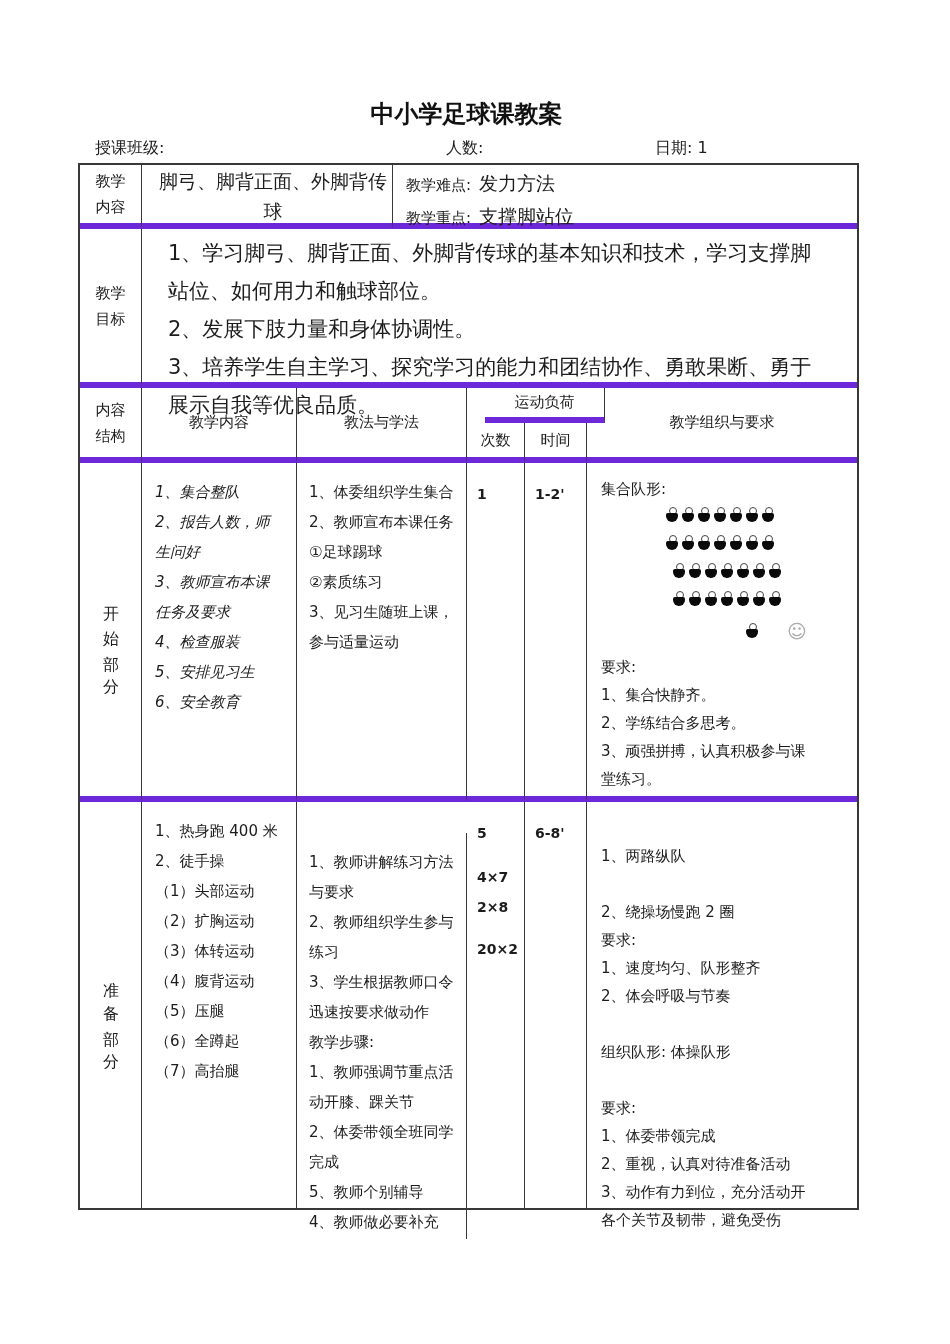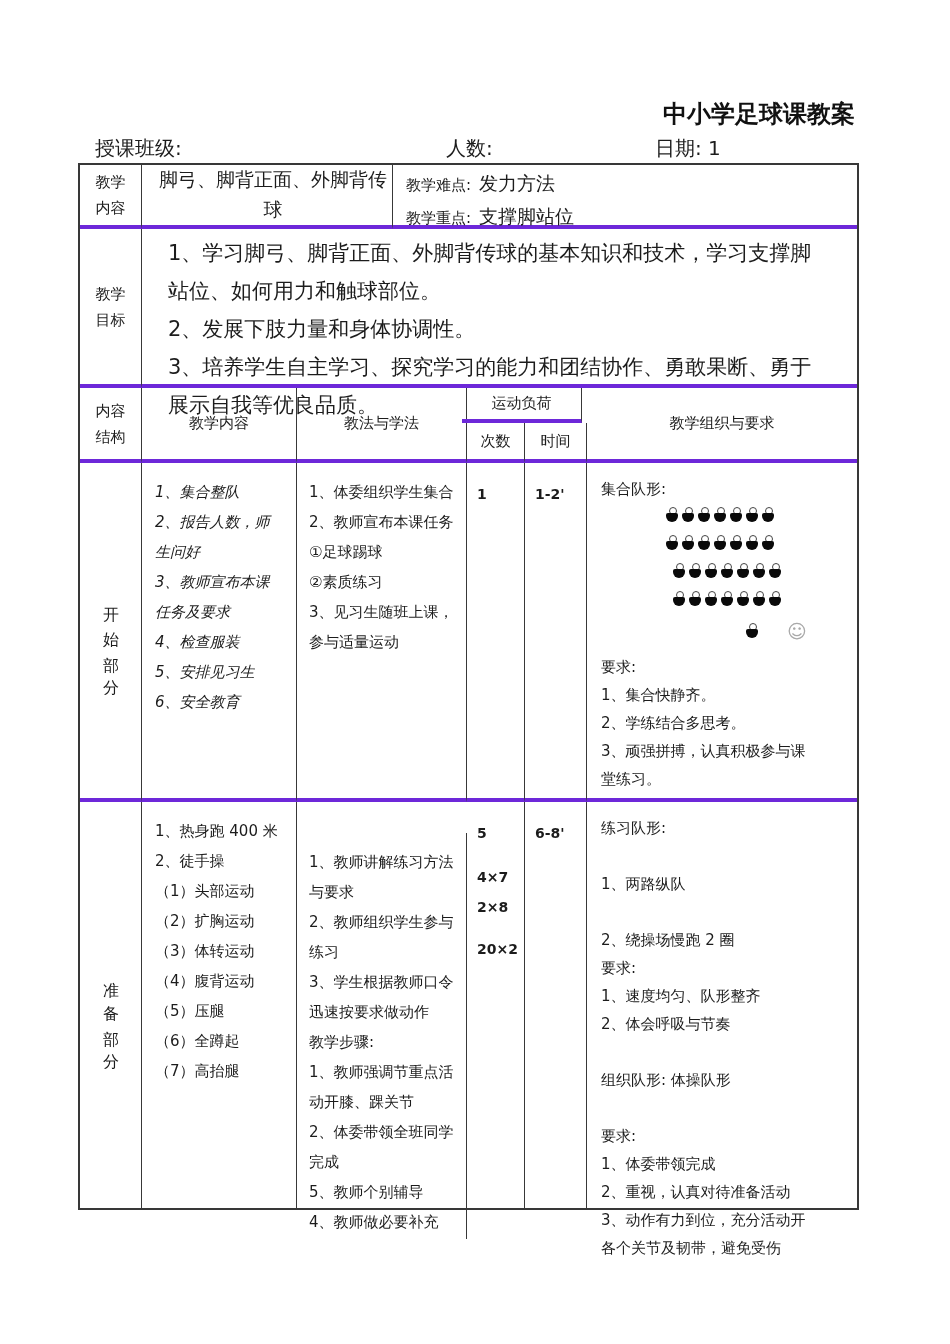--- a/index.html
+++ b/index.html
@@ -2,50 +2,50 @@
 <html><head>
 <meta charset="utf-8">
 <style>
   html,body{margin:0;padding:0;background:#e8e8e8;}
   .page{
     width:950px;height:1344px;background:#ffffff;position:relative;
     font-family:"DejaVu Sans","Liberation Sans",sans-serif;color:#1c1c1c;
     box-sizing:border-box;padding-top:100px;overflow:hidden;
   }
   .title{
-    width:777px;margin:0 0 8px 78px;text-align:right;
+    width:777px;margin:0 0 8px 78px;text-align:center;
     font-size:24px;font-weight:bold;line-height:28px;color:#111;
   }
   .info-row{
     position:relative;width:777px;height:24px;margin-left:78px;
-    font-size:20px;line-height:24px;
+    font-size:16px;line-height:24px;
   }
   .info-class{position:absolute;left:17px;}
   .info-count{position:absolute;left:368px;}
   .info-date{position:absolute;left:577px;}
   .sheet{
     position:relative;width:777px;height:1043px;margin:3px 0 0 78px;
     border:2px solid #383838;box-sizing:content-box;
   }
   .cell{
     position:absolute;box-sizing:border-box;
-    border-right:1px solid #383838;border-bottom:4px solid #6d28d9;
+    border-right:1px solid #383838;border-bottom:6px solid #6d28d9;
     font-size:15px;
   }
   .no-r{border-right:none;}
   .no-b{border-bottom:none;}
   .cen{display:flex;align-items:center;justify-content:center;text-align:center;}
   .two{flex-direction:column;line-height:26px;}
   .vcell{display:flex;align-items:center;justify-content:center;}
   .vname{
     writing-mode:vertical-rl;text-orientation:upright;
     font-size:16px;letter-spacing:24px;margin-bottom:-24px;
   }
   .r1content{
-    text-align:center;font-size:19px;line-height:30px;padding:1px 2px 0 14px;font-family:Liberation Mono, monospace;
+    text-align:center;font-size:19px;line-height:30px;padding:1px 2px 0 14px;
   }
   .r1right{padding:3px 0 0 13px;line-height:31px;white-space:nowrap;}
   .lbl{font-size:15px;}
   .bigval{font-size:19px;margin-left:8px;}
   .goals{padding:5px 30px 0 26px;font-size:21px;line-height:38px;}
   .goal-line{min-height:38px;}
   .body-c2{padding:14px 12px 0 13px;line-height:30px;}
   .body-c3{padding:14px 12px 0 12px;line-height:30px;}
   .num{font-weight:bold;font-size:14px;padding:16px 4px 0 10px;line-height:30px;}
   .num div:nth-child(2){margin-top:14px;}
@@ -104,21 +104,21 @@
         <div class="goal-line">2、发展下肢力量和身体协调性。</div>
         <div class="goal-line">3、培养学生自主学习、探究学习的能力和团结协作、勇敢果断、勇于展示自我等优良品质。</div>
       </div>
 
     <div class="cell cen two" style="left:0;top:223px;width:62px;height:75px;">
       <span>内容</span>
       <span>结构</span>
     </div>
     <div class="cell cen" style="left:217px;top:223px;width:170px;height:75px;">教法与学法</div>
     <div class="cell cen" style="left:62px;top:223px;width:155px;height:75px;">教学内容</div>
-    <div class="cell cen" style="left:382px;top:223px;width:120px;height:35px;">运动负荷</div>
+    <div class="cell cen" style="left:405px;top:223px;width:120px;height:35px;">运动负荷</div>
     <div class="cell cen" style="left:387px;top:258px;width:58px;height:40px;">次数</div>
     <div class="cell cen" style="left:445px;top:258px;width:62px;height:40px;">时间</div>
     <div class="cell cen no-r" style="left:507px;top:223px;width:270px;height:75px;">教学组织与要求</div>
 
     <div class="cell vcell" style="left:0;top:298px;width:62px;height:339px;">
       <span class="vname">开始部分</span>
     </div>
     <div class="cell body-c2" style="left:62px;top:298px;width:155px;height:339px;font-style:italic;">
         <div class="content-line">1、集合整队</div>
         <div class="content-line">2、报告人数，师生问好</div>
@@ -182,21 +182,20 @@
         <div class="method-line">4、教师做必要补充</div>
       </div>
     <div class="cell num no-b" style="left:387px;top:637px;width:58px;height:406px;">
         <div class="rep-line">5</div>
         <div class="rep-line">4×7</div>
         <div class="rep-line">2×8</div>
         <div class="rep-line">20×2</div>
       </div>
     <div class="cell num no-b" style="left:445px;top:637px;width:62px;height:406px;">6-8'</div>
     <div class="cell no-r no-b org" style="left:507px;top:637px;width:270px;height:406px;">
-        <div class="org-line">练习队形:</div>
         <div class="org-line blank"></div>
         <div class="org-line">1、两路纵队</div>
         <div class="org-line blank"></div>
         <div class="org-line">2、绕操场慢跑 2 圈</div>
         <div class="org-line">要求:</div>
         <div class="org-line">1、速度均匀、队形整齐</div>
         <div class="org-line">2、体会呼吸与节奏</div>
         <div class="org-line blank"></div>
         <div class="org-line">组织队形: 体操队形</div>
         <div class="org-line blank"></div>

